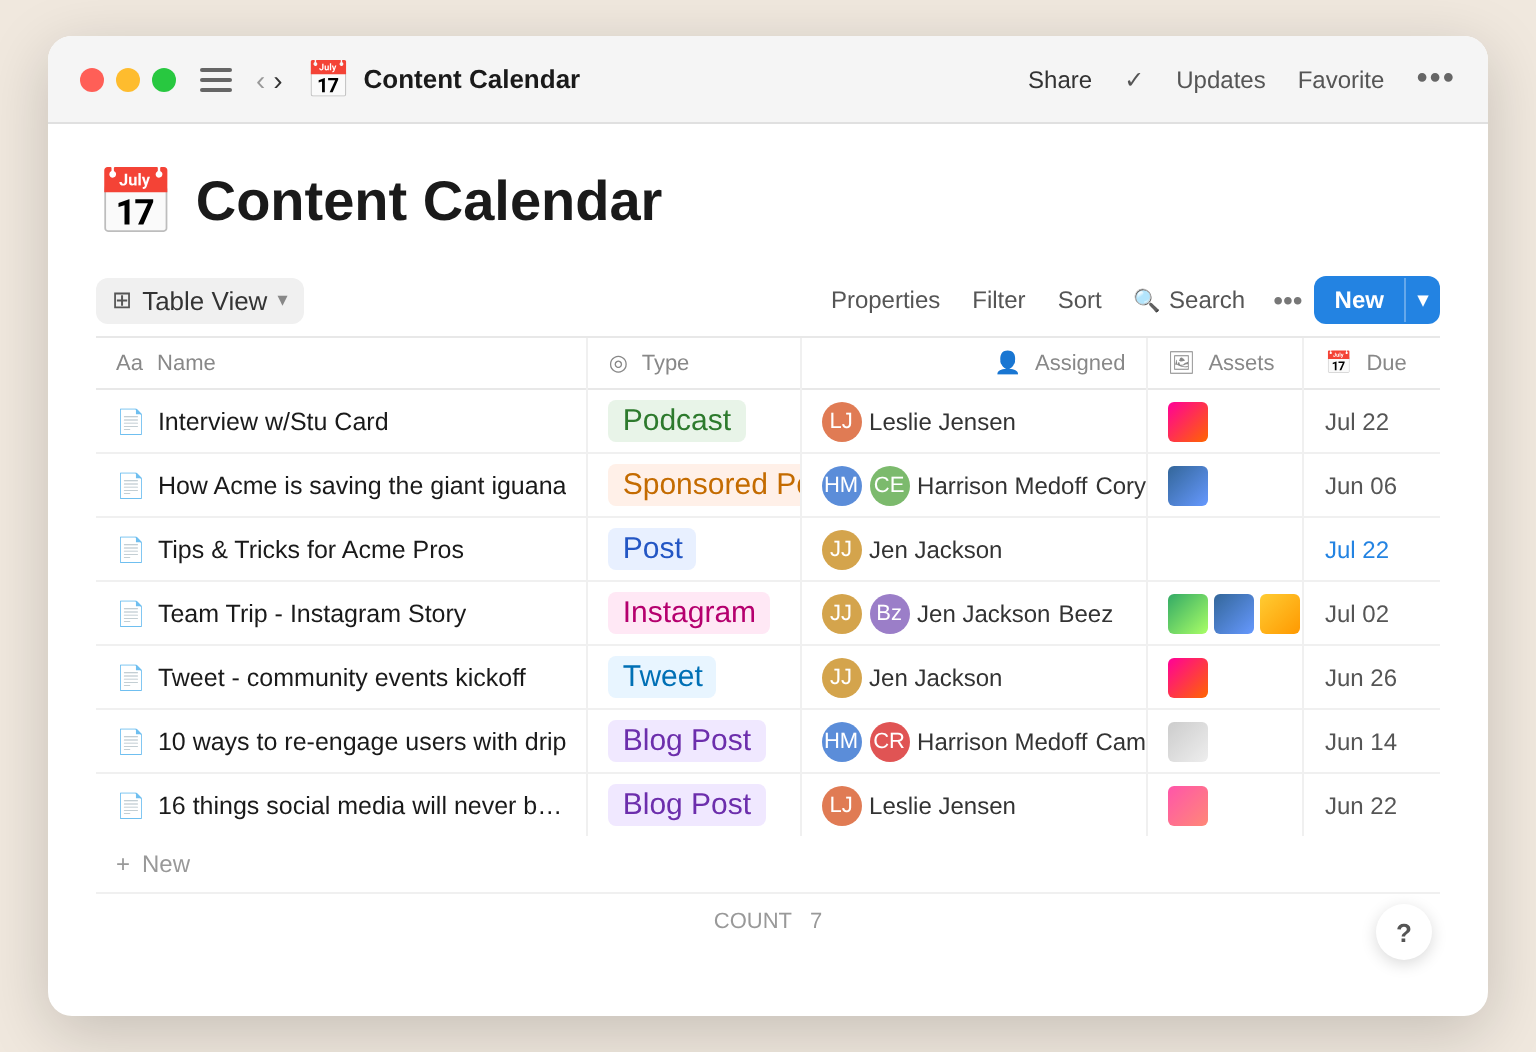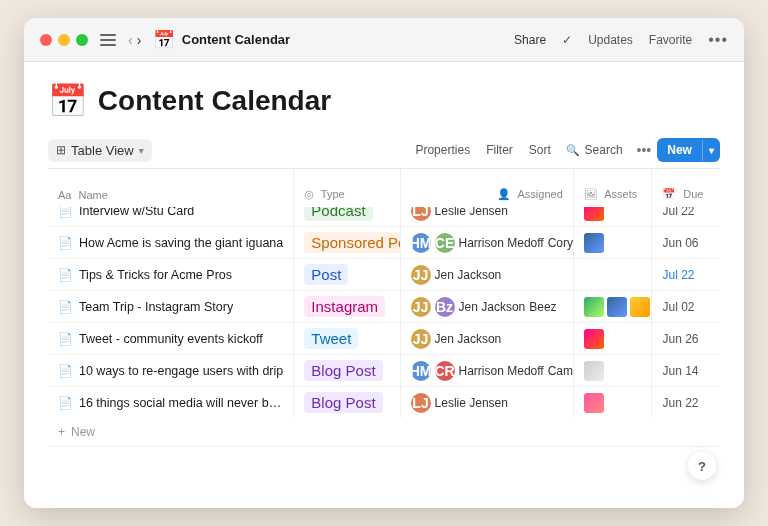--- a/index.html
+++ b/index.html
@@ -207,21 +207,21 @@
     th {
       text-align: left;
       padding: 6px 10px;
       font-size: 11px;
       font-weight: 500;
       color: #888;
       white-space: nowrap;
       border-right: 1px solid #f0f0f0;
       background: #fff;
       position: sticky;
-      top: 13px;
+      top: 0;
     }
     th:last-child { border-right: none; }
     .th-icon { margin-right: 4px; font-size: 11px; }
     td {
       padding: 5px 10px;
       border-bottom: 1px solid #f0f0f0;
       border-right: 1px solid #f0f0f0;
       vertical-align: middle;
       white-space: nowrap;
       overflow: hidden;
@@ -264,22 +264,22 @@
 
     .assigned-cell {
       display: flex;
       align-items: center;
       gap: 4px;
     }
     .avatar {
       width: 20px;
       height: 20px;
       border-radius: 50%;
-      font-size: 14px;
-      font-weight: 700;
+      font-size: 11px;
+      font-weight: 400;
       color: white;
       display: flex;
       align-items: center;
       justify-content: center;
       flex-shrink: 0;
     }
     .avatar-leslie { background: #e07b54; }
     .avatar-harrison { background: #5b8dd9; }
     .avatar-cory { background: #7cba6d; }
     .avatar-jen { background: #d4a44c; }
@@ -584,17 +584,22 @@
                 </div>
               </td>
               <td class="col-due"><span class="due-cell ">Jun 22</span></td>
             </tr>
           </tbody>
       </table>
       <div class="add-row">
         <span>+</span>
         <span>New</span>
       </div>
+      <div class="count-row">
+        <span>COUNT</span>
+        &nbsp;
+        <span>7</span>
+      </div>
     </div>
   </div>
 
   <div class="help-btn">?</div>
 </div>
 
 </body></html>

